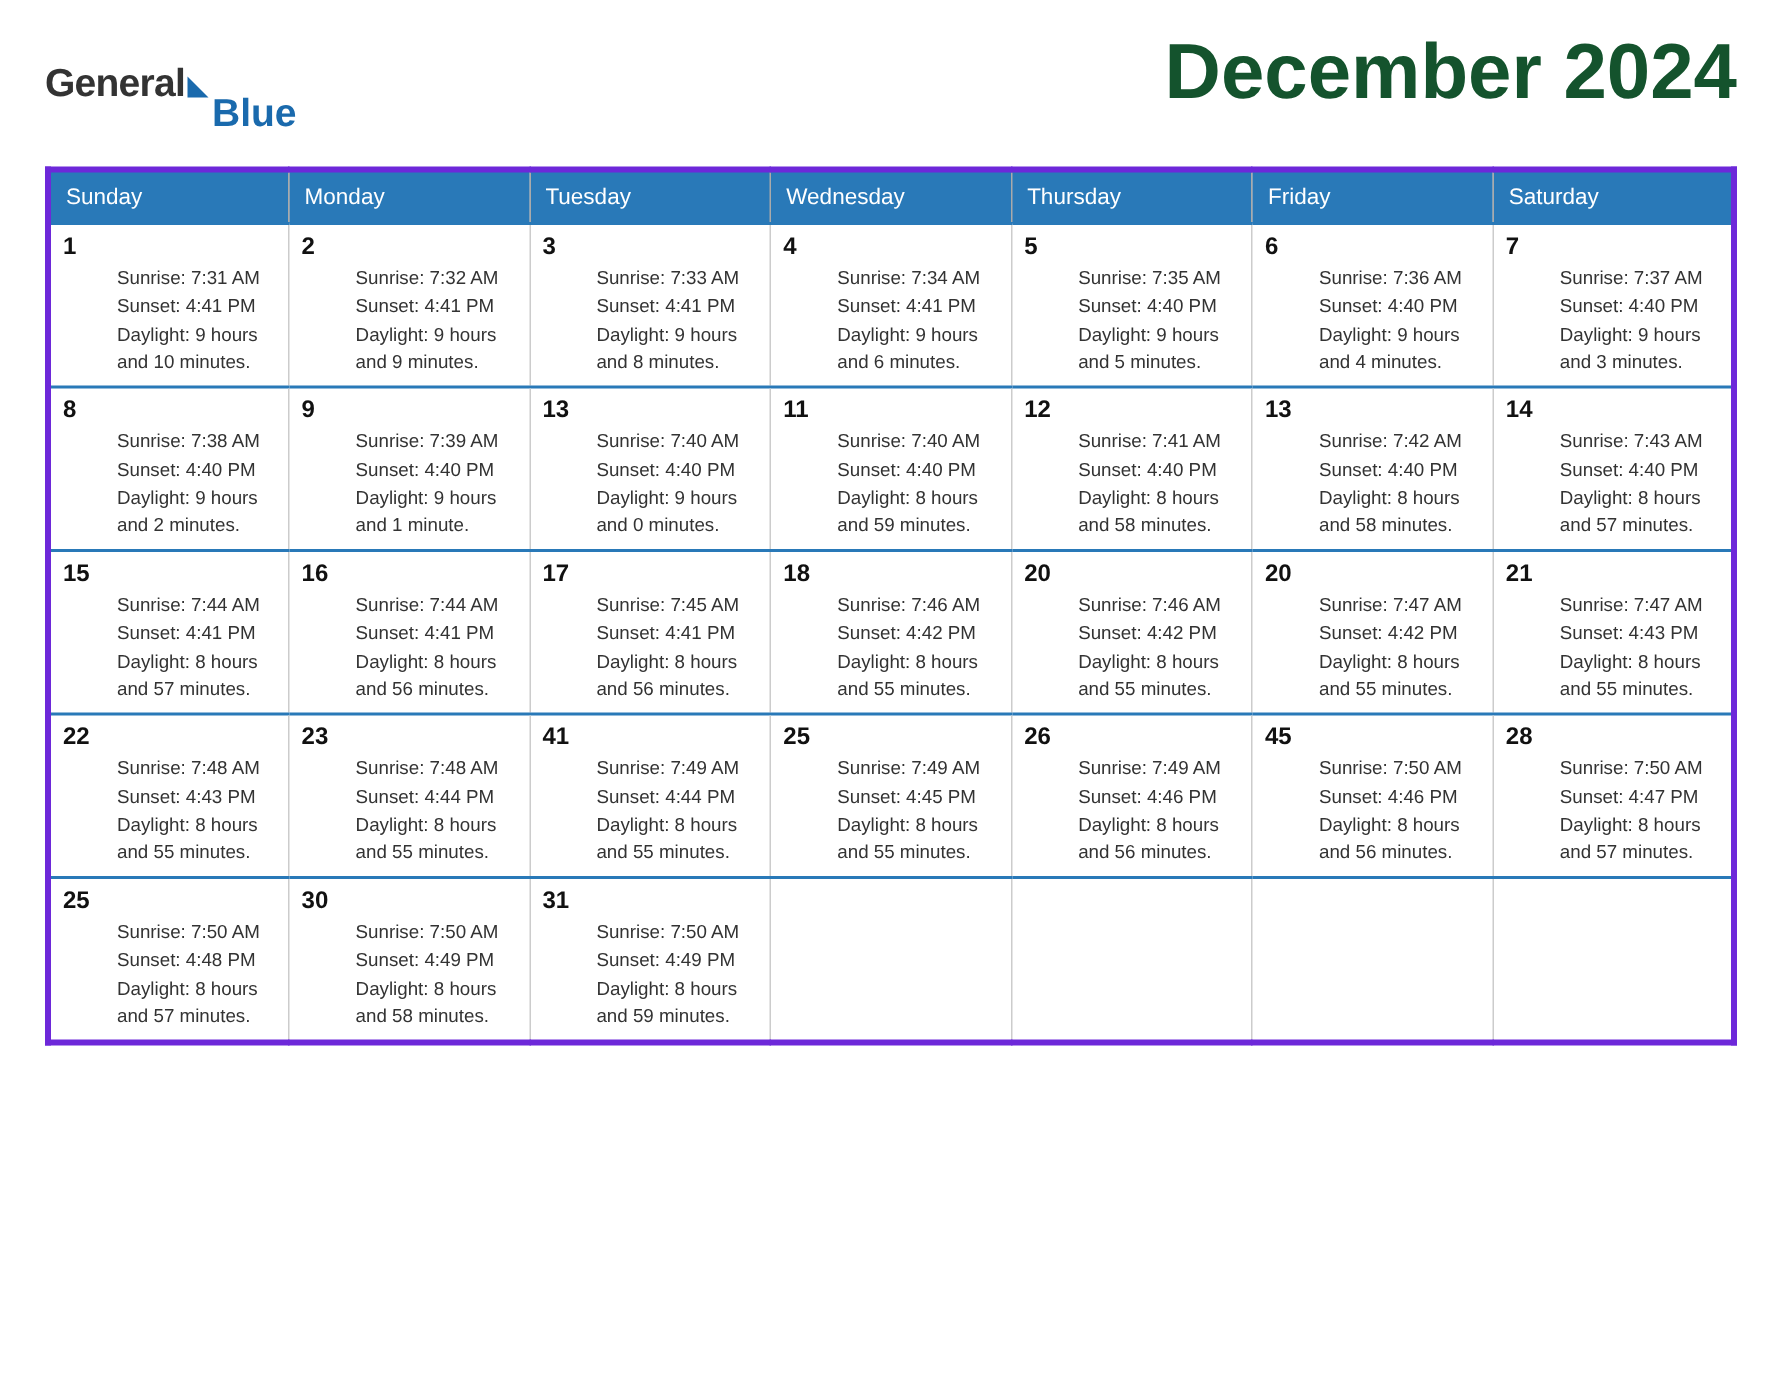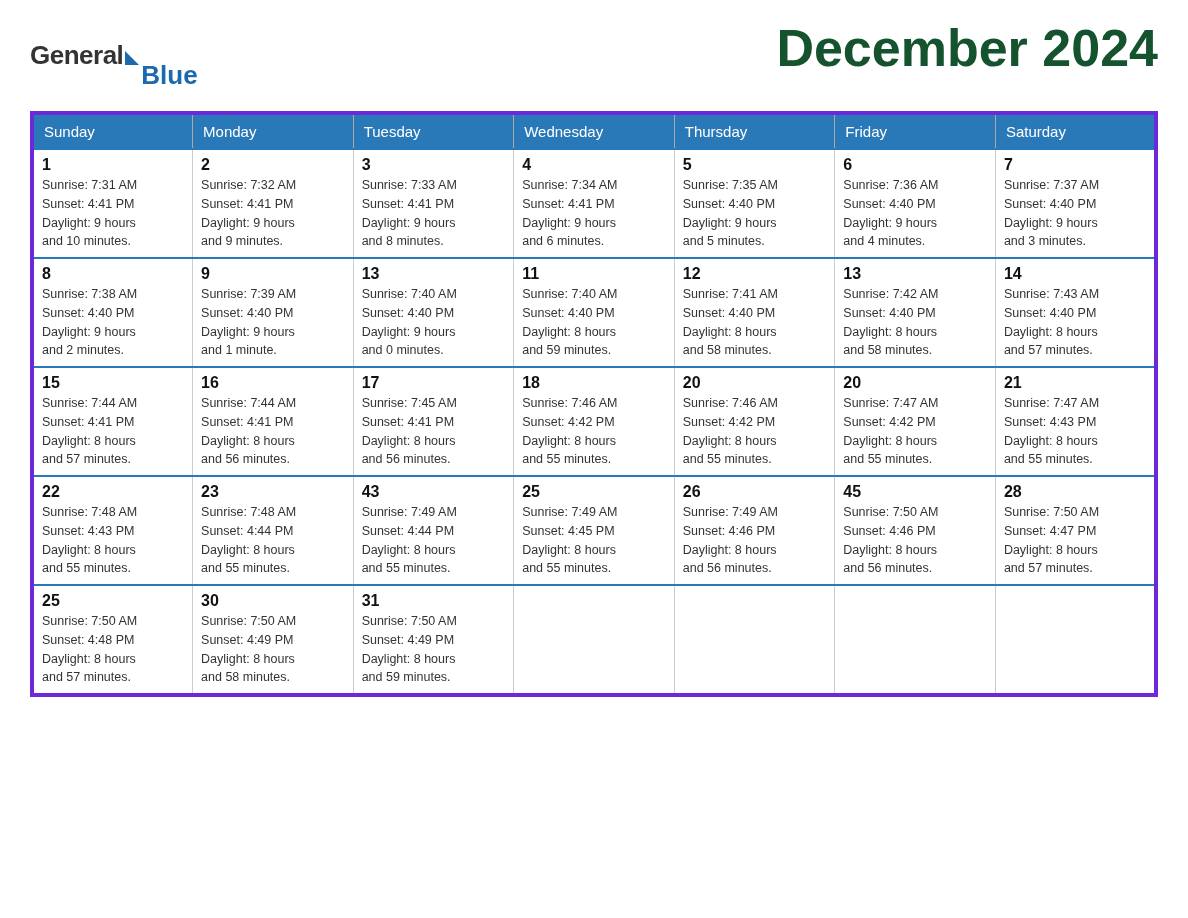--- a/index.html
+++ b/index.html
@@ -91,20 +91,21 @@
       font-size: 16px;
       font-weight: bold;
       color: #111;
       display: block;
       margin-bottom: 2px;
     }
     .day-info {
       font-size: 12.5px;
       line-height: 1.5;
       color: #333;
+      margin-left: 36px;
     }
     .empty-cell {
       background: #fff;
     }
   </style>
 </head>
 <body>
 
 <div class="header">
   <div class="logo">
@@ -225,21 +226,21 @@
       <tr>
         <td>
           <span class="day-num">22</span>
           <div class="day-info">Sunrise: 7:48 AM<br>Sunset: 4:43 PM<br>Daylight: 8 hours<br>and 55 minutes.</div>
         </td>
         <td>
           <span class="day-num">23</span>
           <div class="day-info">Sunrise: 7:48 AM<br>Sunset: 4:44 PM<br>Daylight: 8 hours<br>and 55 minutes.</div>
         </td>
         <td>
-          <span class="day-num">43</span>
+          <span class="day-num">41</span>
           <div class="day-info">Sunrise: 7:49 AM<br>Sunset: 4:44 PM<br>Daylight: 8 hours<br>and 55 minutes.</div>
         </td>
         <td>
           <span class="day-num">25</span>
           <div class="day-info">Sunrise: 7:49 AM<br>Sunset: 4:45 PM<br>Daylight: 8 hours<br>and 55 minutes.</div>
         </td>
         <td>
           <span class="day-num">26</span>
           <div class="day-info">Sunrise: 7:49 AM<br>Sunset: 4:46 PM<br>Daylight: 8 hours<br>and 56 minutes.</div>
         </td>

